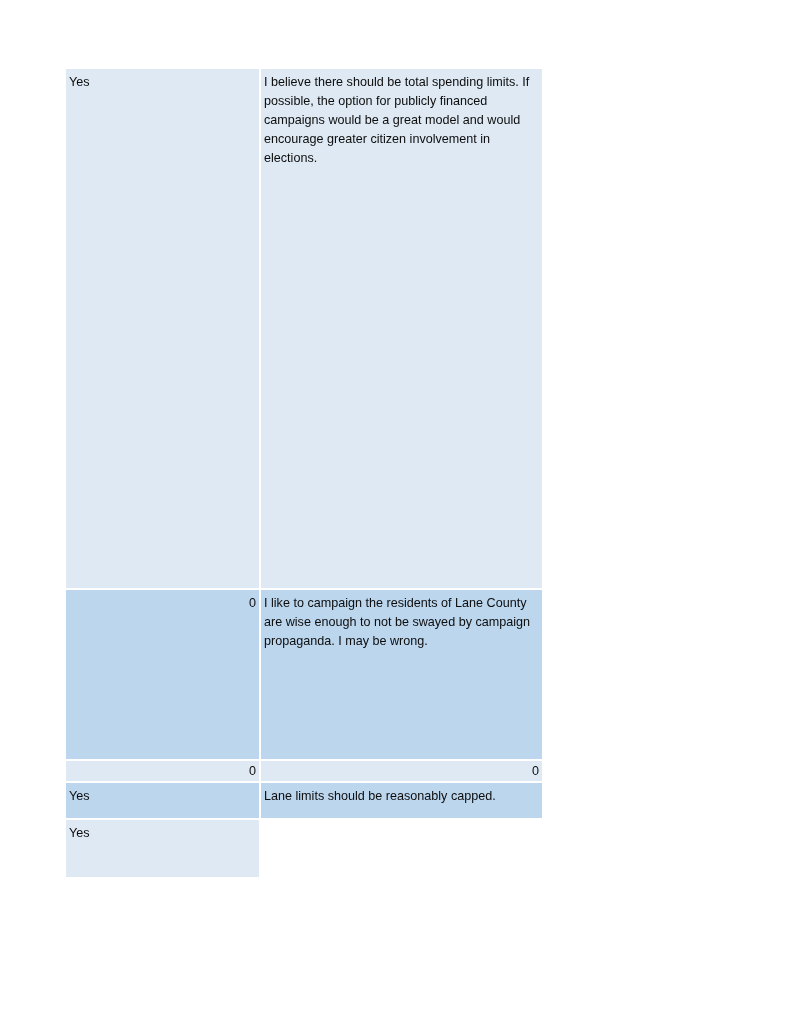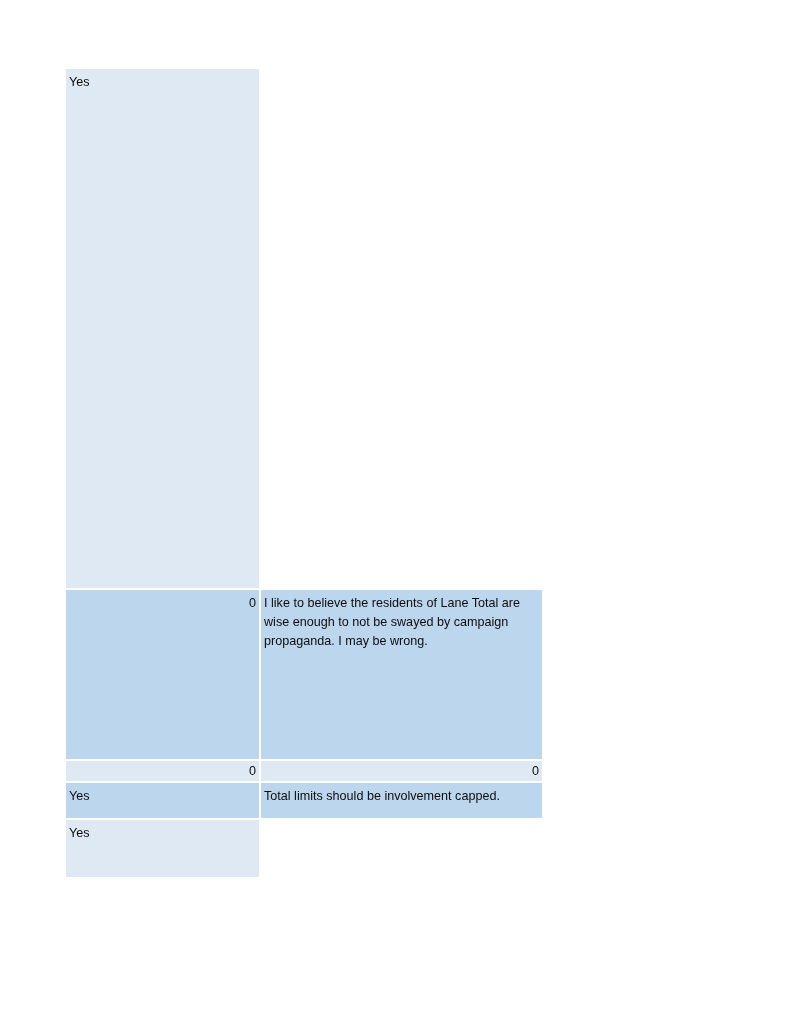--- a/index.html
+++ b/index.html
@@ -66,34 +66,35 @@
 
   .row-3 .cell { line-height: 18px; font-size: 12.6px; }
 </style>
 </head>
 <body>
 
 <div class="sheet">
 
   <div class="row row-1">
     <div class="cell col-a tone-light align-left">Yes</div>
+    <div class="cell col-b tone-light align-left">I believe there should be total spending limits. If possible, the option for publicly financed campaigns would be a great model and would encourage greater citizen involvement in elections.</div>
   </div>
 
   <div class="row row-2">
     <div class="cell col-a tone-dark align-right">0</div>
-    <div class="cell col-b tone-dark align-left">I like to believe the residents of Lane Total are wise enough to not be swayed by campaign propaganda. I may be wrong.</div>
+    <div class="cell col-b tone-dark align-left">I like to campaign the residents of Lane County are wise enough to not be swayed by campaign propaganda. I may be wrong.</div>
   </div>
 
   <div class="row row-3">
     <div class="cell col-a tone-light align-right">0</div>
     <div class="cell col-b tone-light align-right">0</div>
   </div>
 
   <div class="row row-4">
     <div class="cell col-a tone-dark align-left">Yes</div>
-    <div class="cell col-b tone-dark align-left">Total limits should be involvement capped.</div>
+    <div class="cell col-b tone-dark align-left">Lane limits should be reasonably capped.</div>
   </div>
 
   <div class="row row-5">
     <div class="cell col-a tone-light align-left">Yes</div>
   </div>
 
 </div>
 
 </body></html>

